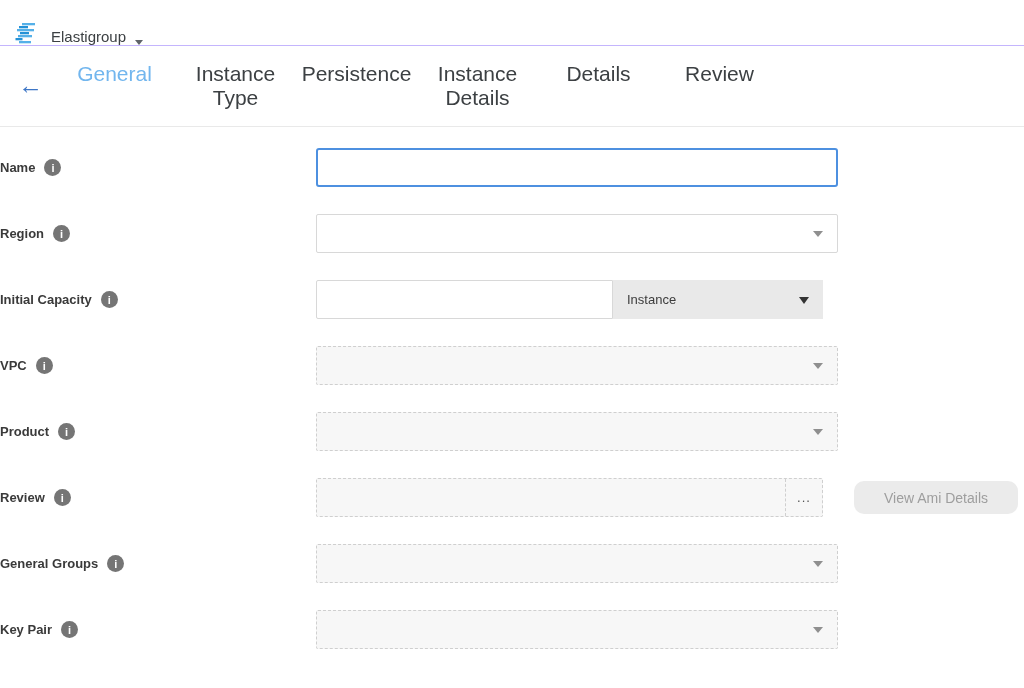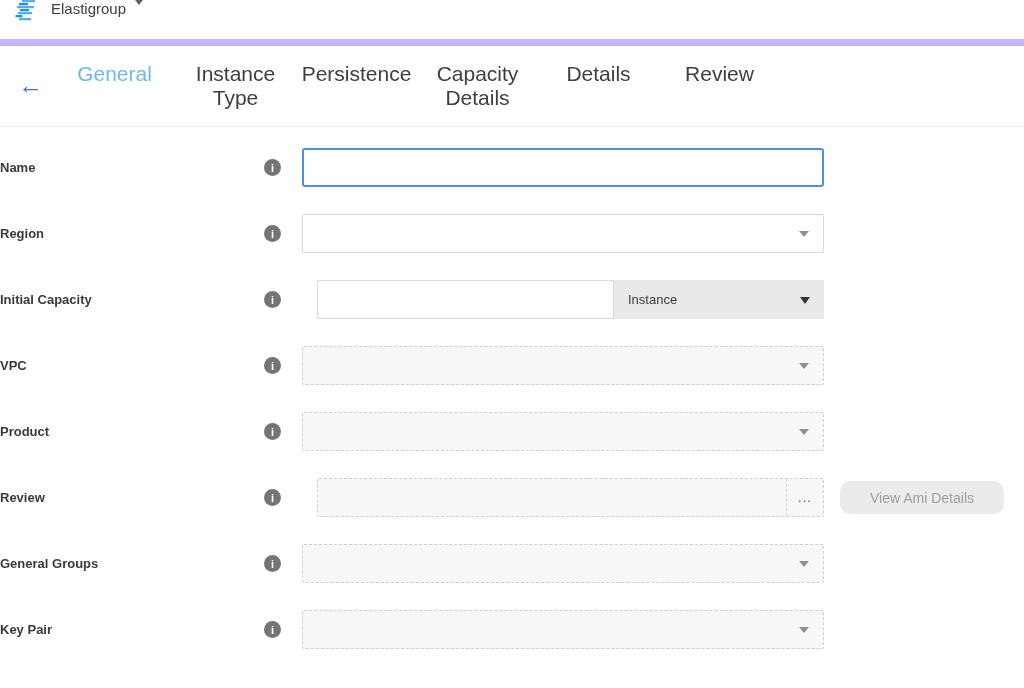--- a/index.html
+++ b/index.html
@@ -1,45 +1,45 @@
 <!DOCTYPE html>
 <html><head>
 <meta charset="utf-8">
 <style>
   * { margin:0; padding:0; box-sizing:border-box; }
   html,body { width:1024px; height:688px; background:#fff; overflow:hidden;
               font-family:"Liberation Sans", sans-serif; }
 
   
-  .header { height:46px; display:flex; align-items:flex-start; padding-left:15px;
-            border-bottom:7px solid #c4b5fd; background:#fff; }
+  .header { height:46px; display:flex; align-items:flex-end; padding-left:15px;
+            border-bottom:1px solid #c4b5fd; background:#fff; }
   .logo { width:26px; height:22px; flex:0 0 auto; }
   .app-name { margin-left:10px; font-size:15px; color:#3c4043; }
   .hdr-caret { margin-left:9px; width:0; height:0;
                border-left:4.5px solid transparent; border-right:4.5px solid transparent;
                border-top:5.5px solid #5f6368; }
 
   
   .tabbar { height:81px; border-bottom:1px solid #e9e9e9; display:flex;
             align-items:center; position:relative; background:#fff; }
   .back { position:absolute; left:18px; top:50%; transform:translateY(-54%);
           color:#3d76c6; font-size:25px; line-height:1; cursor:pointer; }
   .tabs { display:flex; margin-left:54px; }
   .tab { width:121px; text-align:center; font-size:21px; color:#3c4043; cursor:pointer; }
   .tab.active { color:#72b6ee; }
 
   
   .form { margin-top:21px; }
   .row { display:flex; align-items:center; height:39px; margin-bottom:27px; }
-  .label-col { width:281px; display:flex; align-items:center; justify-content:space-between; }
+  .label-col { width:281px; display:flex; align-items:center; justify-content:flex-start; }
   .flabel { font-size:13px; font-weight:700; color:#3a3a3a; white-space:nowrap; }
   .info { width:17px; height:17px; border-radius:50%; background:#757575; color:#fff;
           font-size:11px; font-weight:700; display:flex; align-items:center;
           justify-content:center; margin-left:9px; flex:0 0 auto; }
-  .control-col { margin-left:21px; width:522px; display:flex; position:relative;justify-content:flex-end; }
+  .control-col { margin-left:35px; width:522px; display:flex; position:relative; }
   .side-col { margin-left:16px; width:164px; display:flex; }
 
   .text-input { width:100%; height:39px; border:2px solid #4d90e0; border-radius:3px;
                 outline:none; padding:0 10px; font-size:13px; color:#3a3a3a;
                 font-family:"Liberation Sans", sans-serif; }
 
   .select { position:relative; height:39px; width:100%; background:#fff;
             border:1px solid #d8d8d8; border-radius:2px; cursor:pointer; }
   .select.disabled { border:1px dashed #cfcfcf; background:#f7f7f7; cursor:default; }
   .chev { position:absolute; right:14px; top:50%; margin-top:-3px; width:0; height:0;
@@ -82,21 +82,21 @@
   <span class="app-name">Elastigroup</span>
   <span class="hdr-caret"></span>
 </div>
 
 <div class="tabbar">
   <span class="back">←</span>
   <div class="tabs">
     <div class="tab active">General</div>
     <div class="tab">Instance Type</div>
     <div class="tab">Persistence</div>
-    <div class="tab">Capacity Details</div>
+    <div class="tab">Instance Details</div>
     <div class="tab">Details</div>
     <div class="tab">Review</div>
   </div>
 </div>
 
 <div class="form">
 
   <div class="row">
     <div class="label-col">
       <span class="flabel">Name</span>

